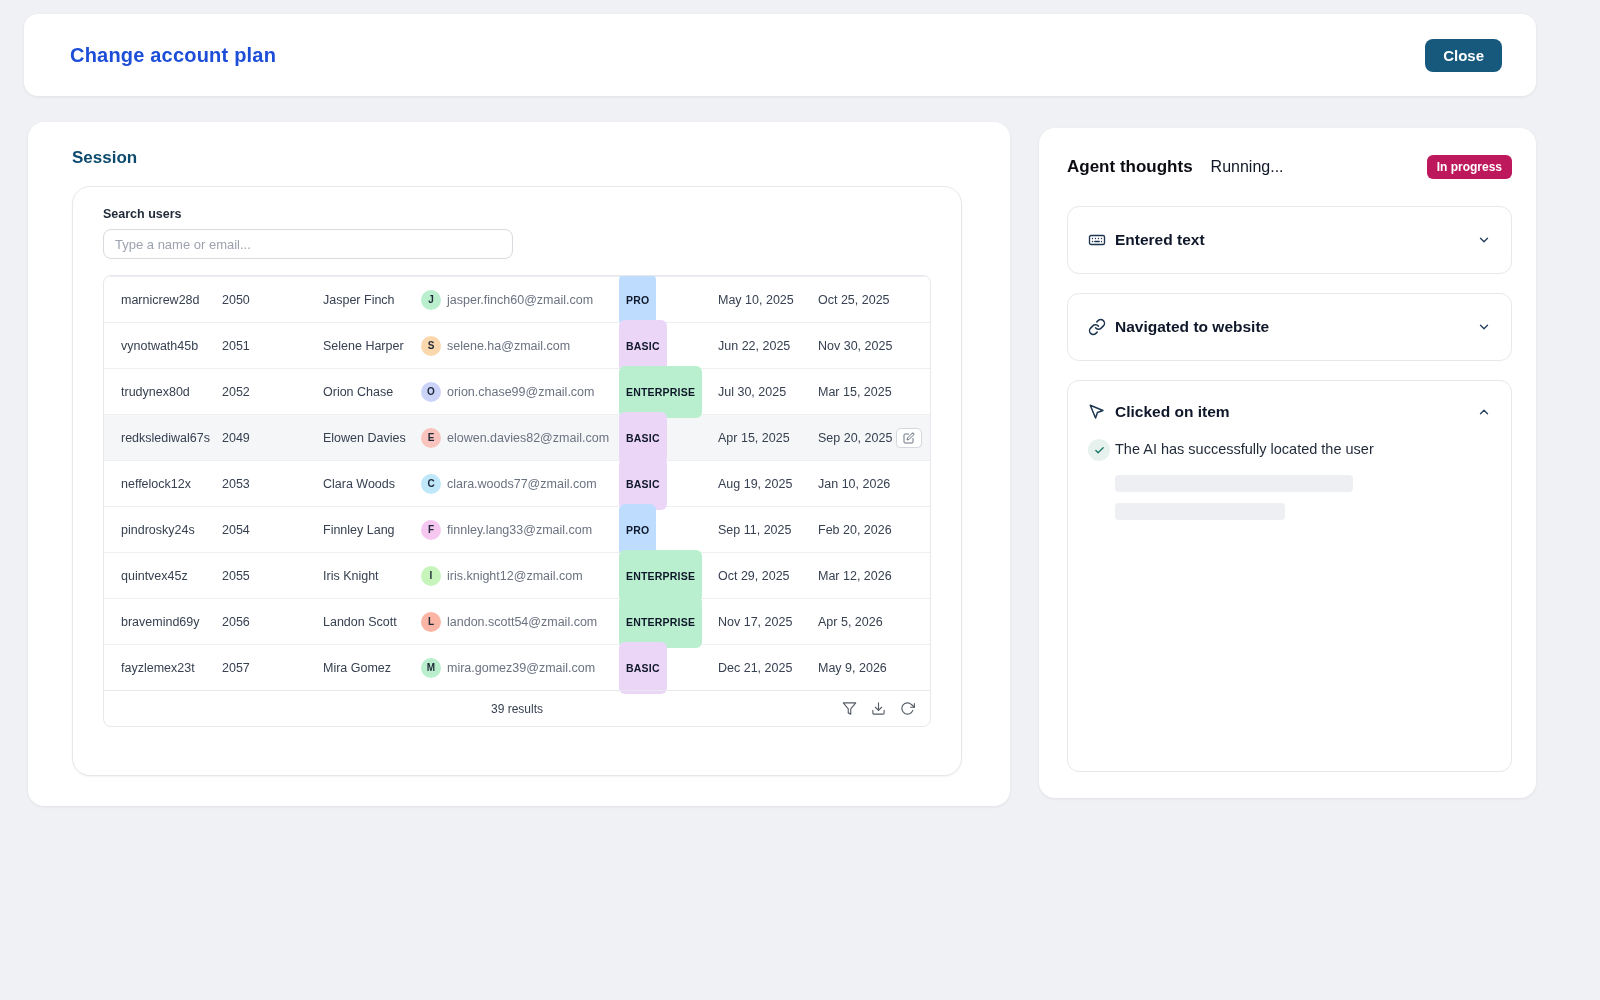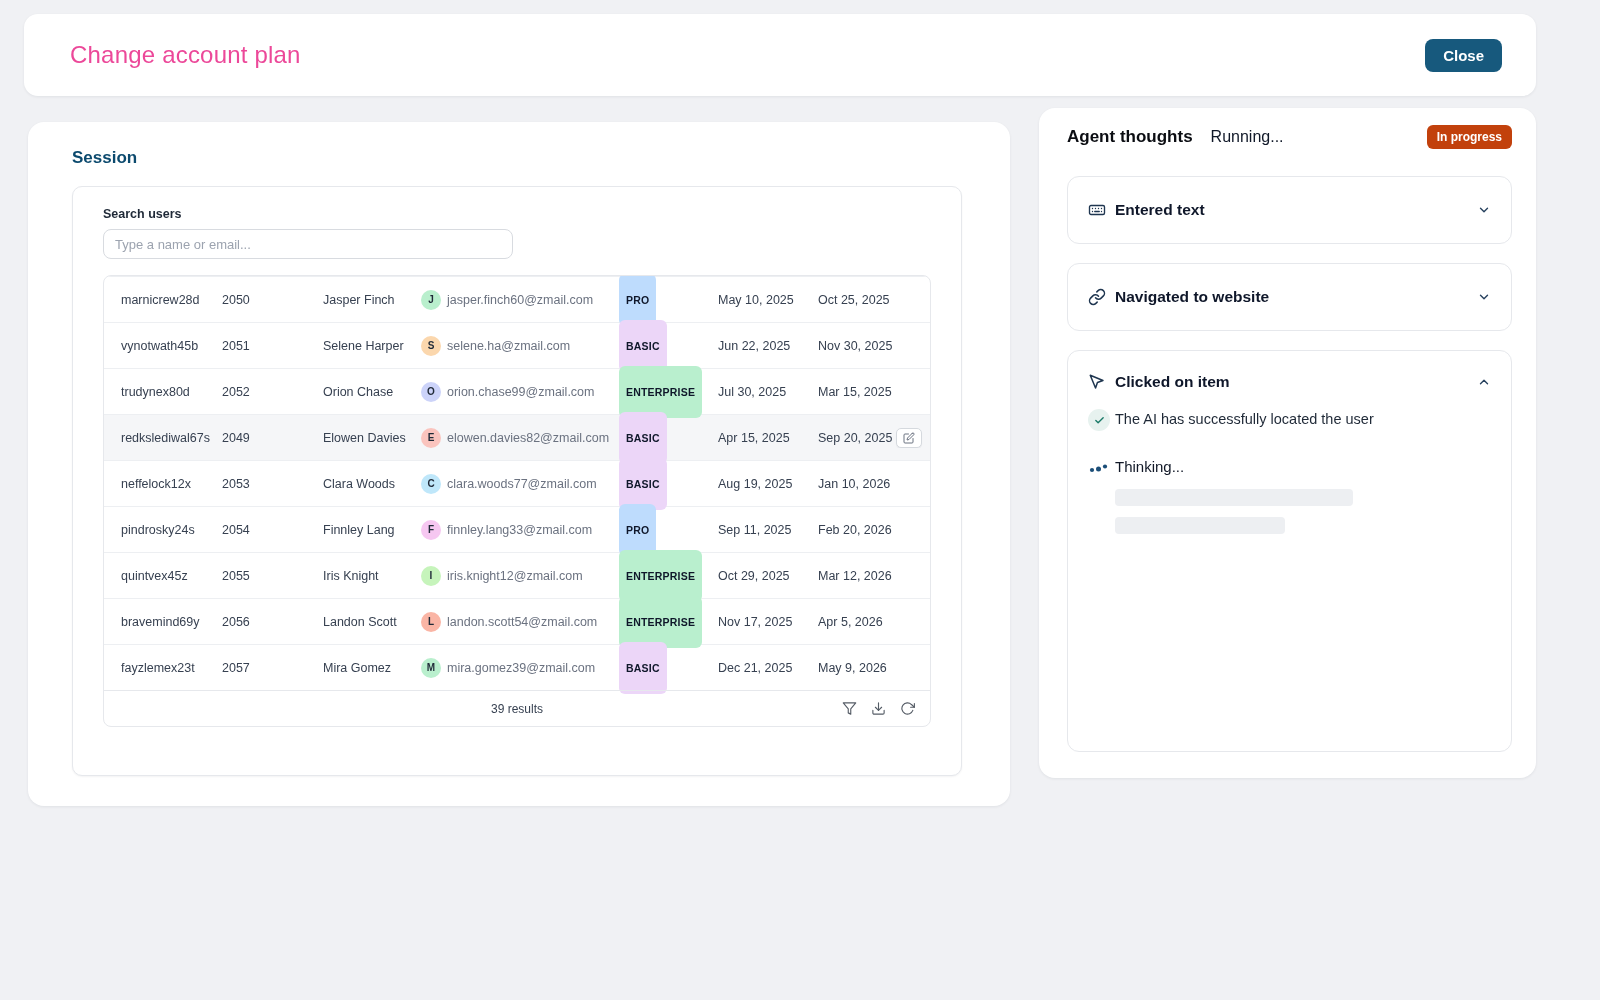--- a/index.html
+++ b/index.html
@@ -11,37 +11,37 @@
     color:#111827;
     overflow:hidden;
   }
   .card { background:#fff; border-radius:14px; box-shadow:0 1px 3px rgba(16,24,40,.07); }
 
   
   .header-card {
     position:absolute; left:24px; top:14px; width:1512px; height:82px;
     display:flex; align-items:center; padding:0 34px 0 46px;
   }
-  .page-title { font-size:24px; font-weight:400; letter-spacing:.2px; color:#ec4899; }
+  .page-title { font-size:20px; font-weight:700; letter-spacing:.2px; color:#1d4ed8; }
   .close-btn {
     margin-left:auto; border:none; cursor:pointer;
     color:#fff; font-size:15px; font-weight:700;
     padding:8px 18px; border-radius:8px;
     font-family:inherit;
   }
 
   
   .session-card {
     position:absolute; left:28px; top:122px; width:982px; height:684px;
     border-radius:16px; padding:26px 44px;
   }
   .session-title { font-size:17px; font-weight:700; color:#0c4a6e; height:22px; }
   .inner-card {
     margin-top:16px; width:890px; height:590px;
-    background:#fff; border:1px solid #e6e8ec; border-radius:10px;
+    background:#fff; border:1px solid #e6e8ec; border-radius:18px;
     box-shadow:0 1px 2px rgba(16,24,40,.05);
     padding:20px 30px;
   }
   .search-label { font-size:12.5px; font-weight:700; color:#1f2937; height:14px; }
   .search-input {
     margin-top:8px; width:410px; height:30px;
     border:1px solid #d8dbe0; border-radius:8px;
     padding:0 11px; font-size:13px; color:#111827;
     font-family:inherit; outline:none; background:#fff;
   }
@@ -79,22 +79,22 @@
     height:36px; border-top:1px solid #e6e8ec;
     display:flex; align-items:center; position:relative; padding:0 14px;
   }
   .results { position:absolute; left:0; right:0; text-align:center; font-size:12px; color:#374151; }
   .foot-icons { margin-left:auto; display:flex; gap:11px; position:relative; z-index:1; }
   .icon-btn { background:none; border:none; color:#555c66; cursor:pointer; width:18px; height:18px; display:flex; align-items:center; justify-content:center; }
   .icon-btn svg { width:15px; height:15px; }
 
   
   .agent-panel {
-    position:absolute; left:1039px; top:108px; width:497px; height:670px;
-    border-radius:16px; padding:16px 24px 26px 28px;
+    position:absolute; left:1039px; top:128px; width:497px; height:670px;
+    border-radius:16px; padding:26px 24px 26px 28px;
     display:flex; flex-direction:column;
   }
   .agent-header { display:flex; align-items:center; height:26px; }
   .agent-title { font-size:17px; font-weight:700; color:#0b0d12; }
   .agent-status { font-size:16px; color:#101828; margin-left:18px; }
   .progress-badge {
     margin-left:auto; color:#fff; font-size:12px; font-weight:700;
     padding:5px 10px; border-radius:6px;
   }
   .steps { margin-top:26px; flex:1; display:flex; flex-direction:column; gap:19px; }
@@ -338,21 +338,21 @@
           </div>
       </div>
     </div>
   </div>
 </div>
 
 <div class="card agent-panel">
   <div class="agent-header">
     <div class="agent-title">Agent thoughts</div>
     <div class="agent-status">Running...</div>
-    <div class="progress-badge" style="background: #c2410c;">In progress</div>
+    <div class="progress-badge" style="background: #be185d;">In progress</div>
   </div>
   <div class="steps">
   <div class="step-card">
     <div class="step-head">
       <span class="step-icon">
             <svg viewBox="0 0 24 24" fill="none" stroke="currentColor" stroke-width="1.8" stroke-linecap="round" stroke-linejoin="round">
               <rect x="2" y="6" width="20" height="12" rx="2"></rect>
               <path d="M6 10h.01M10 10h.01M14 10h.01M18 10h.01M6 14h.01M18 14h.01M9 14h6"></path>
             </svg>
           </span>
@@ -403,30 +403,18 @@
 
   <div class="check-item">
     <span class="check-circle" style="background: rgb(231, 242, 239); color: rgb(26, 122, 104);">
       <svg viewBox="0 0 24 24" fill="none" stroke="currentColor" stroke-width="3" stroke-linecap="round" stroke-linejoin="round">
                   <polyline points="20 6 9 17 4 12"></polyline>
                 </svg>
     </span>
     <span class="check-text">The AI has successfully located the user</span>
   </div>
 </div>
-      <div class="thinking-row">
-        <span class="dots-icon">
-          <svg viewBox="0 0 22 18">
-                <g class="dots-fill" fill="#1b4e78">
-                  <circle cx="4" cy="13" r="2.1"></circle>
-                  <circle cx="10.5" cy="12" r="2.5"></circle>
-                  <circle cx="17" cy="9.5" r="2.1"></circle>
-                </g>
-              </svg>
-        </span>
-        <span class="thinking-label">Thinking...</span>
-      </div>
       <div class="skel s1"></div>
       <div class="skel s2"></div>
     </div>
   </div>
 </div>
 </div>
 
 </body></html>

